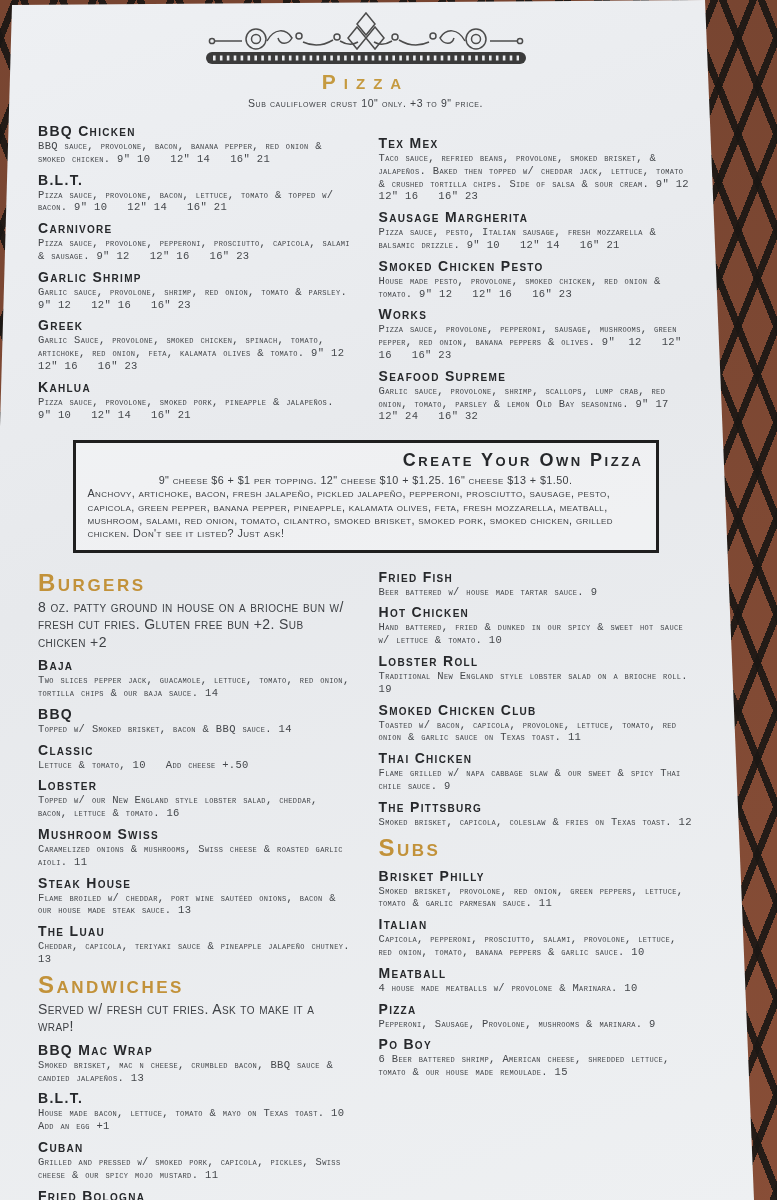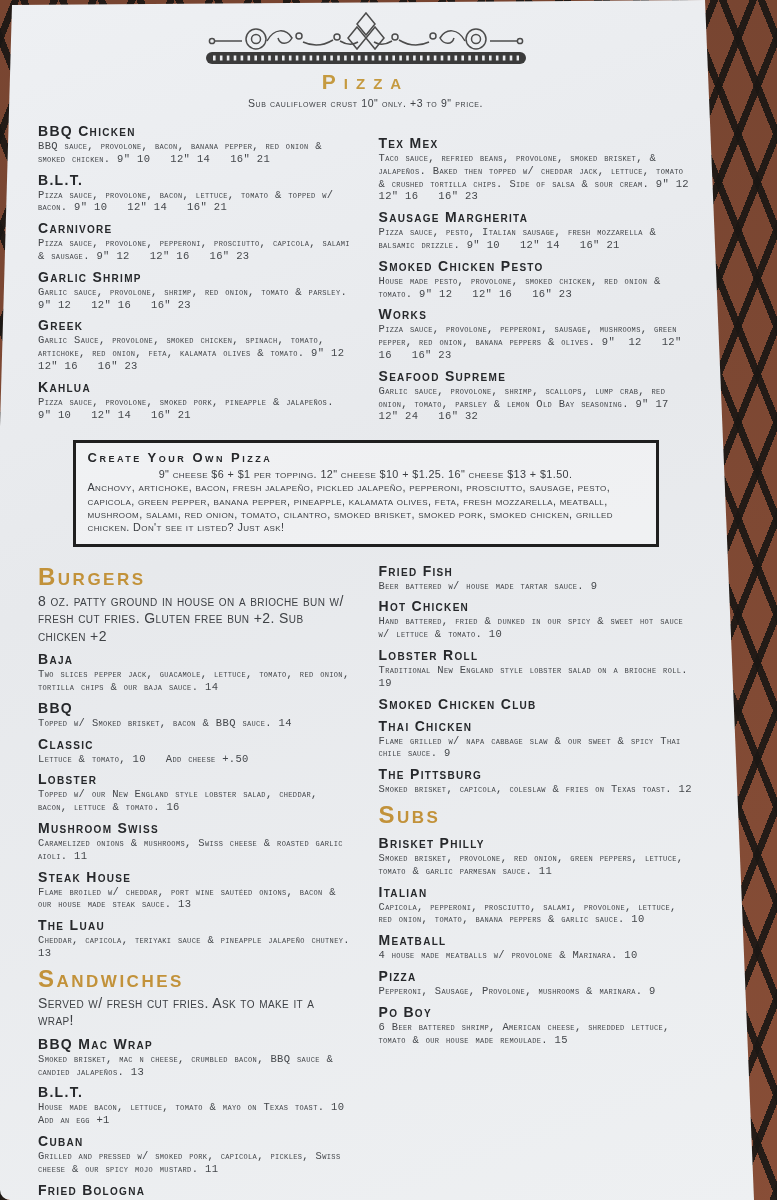--- a/index.html
+++ b/index.html
@@ -16,21 +16,20 @@
       repeating-linear-gradient(68deg, rgba(28,24,21,0.92) 0 7px, rgba(0,0,0,0) 7px 36px),
       repeating-linear-gradient(-68deg, rgba(28,24,21,0.92) 0 7px, rgba(0,0,0,0) 7px 36px);
   }
   .paper{
     position:absolute;left:0;top:0;width:777px;height:1200px;
     clip-path:polygon(12px 5px, 705px 0px, 754px 1200px, -22px 1200px);
     background:linear-gradient(160deg,#eef0f3 0%,#e7e9ec 42%,#eef0f2 100%);
     box-sizing:border-box;
     padding:10px 84px 0 38px;
     color:#2a2c2f;
-    border-radius:10px;
   }
   .menu-head{text-align:center;}
   .ornament{display:block;margin:0 auto;}
   .pizza-title{
     margin:2px 0 3px;
     font-size:21px;font-weight:bold;letter-spacing:8px;
     color:#c59a40;font-variant:small-caps;
   }
   .sub-note{
     margin:0 0 8px;font-size:10.5px;letter-spacing:0.6px;
@@ -54,22 +53,22 @@
   }
   .section-intro{
     margin:0 0 4px;font-size:14px;line-height:1.25;letter-spacing:0.4px;
     color:#3e4145;font-variant:small-caps;white-space:pre-wrap;
   }
   .cyo-box{
     width:556px;margin:12px auto 10px;border:3px solid #1f1f1f;
     padding:7px 12px 9px;background:rgba(255,255,255,0.35);
   }
   .cyo-title{
-    margin:0 0 3px;text-align:left;
-    font-size:13px;font-weight:bold;letter-spacing:2.5px;
+    margin:0 0 3px;text-align:right;
+    font-size:18px;font-weight:bold;letter-spacing:2.5px;
     color:#26282b;font-variant:small-caps;
   }
   .cyo-pricing{
     margin:0 0 1px;text-align:center;font-size:10.8px;letter-spacing:0.4px;
     color:#3a3d41;font-variant:small-caps;white-space:pre-wrap;
   }
   .cyo-toppings{
     margin:0;font-size:10.8px;line-height:1.24;letter-spacing:0.4px;
     color:#3a3d41;font-variant:small-caps;white-space:pre-wrap;
   }
@@ -264,20 +263,21 @@
               <div class="item-desc">Hand battered, fried &amp; dunked in our spicy &amp; sweet hot sauce w/ lettuce &amp; tomato. 10</div>
             </div>
 
             <div class="item">
               <div class="item-name">Lobster Roll</div>
               <div class="item-desc">Traditional New England style lobster salad on a brioche roll. 19</div>
             </div>
 
             <div class="item">
               <div class="item-name">Smoked Chicken Club</div>
+              <div class="item-desc">Toasted w/ bacon, capicola, provolone, lettuce, tomato, red onion &amp; garlic sauce on Texas toast. 11</div>
             </div>
 
             <div class="item">
               <div class="item-name">Thai Chicken</div>
               <div class="item-desc">Flame grilled w/ napa cabbage slaw &amp; our sweet &amp; spicy Thai chile sauce. 9</div>
             </div>
 
             <div class="item">
               <div class="item-name">The Pittsburg</div>
               <div class="item-desc">Smoked brisket, capicola, coleslaw &amp; fries on Texas toast. 12</div>

